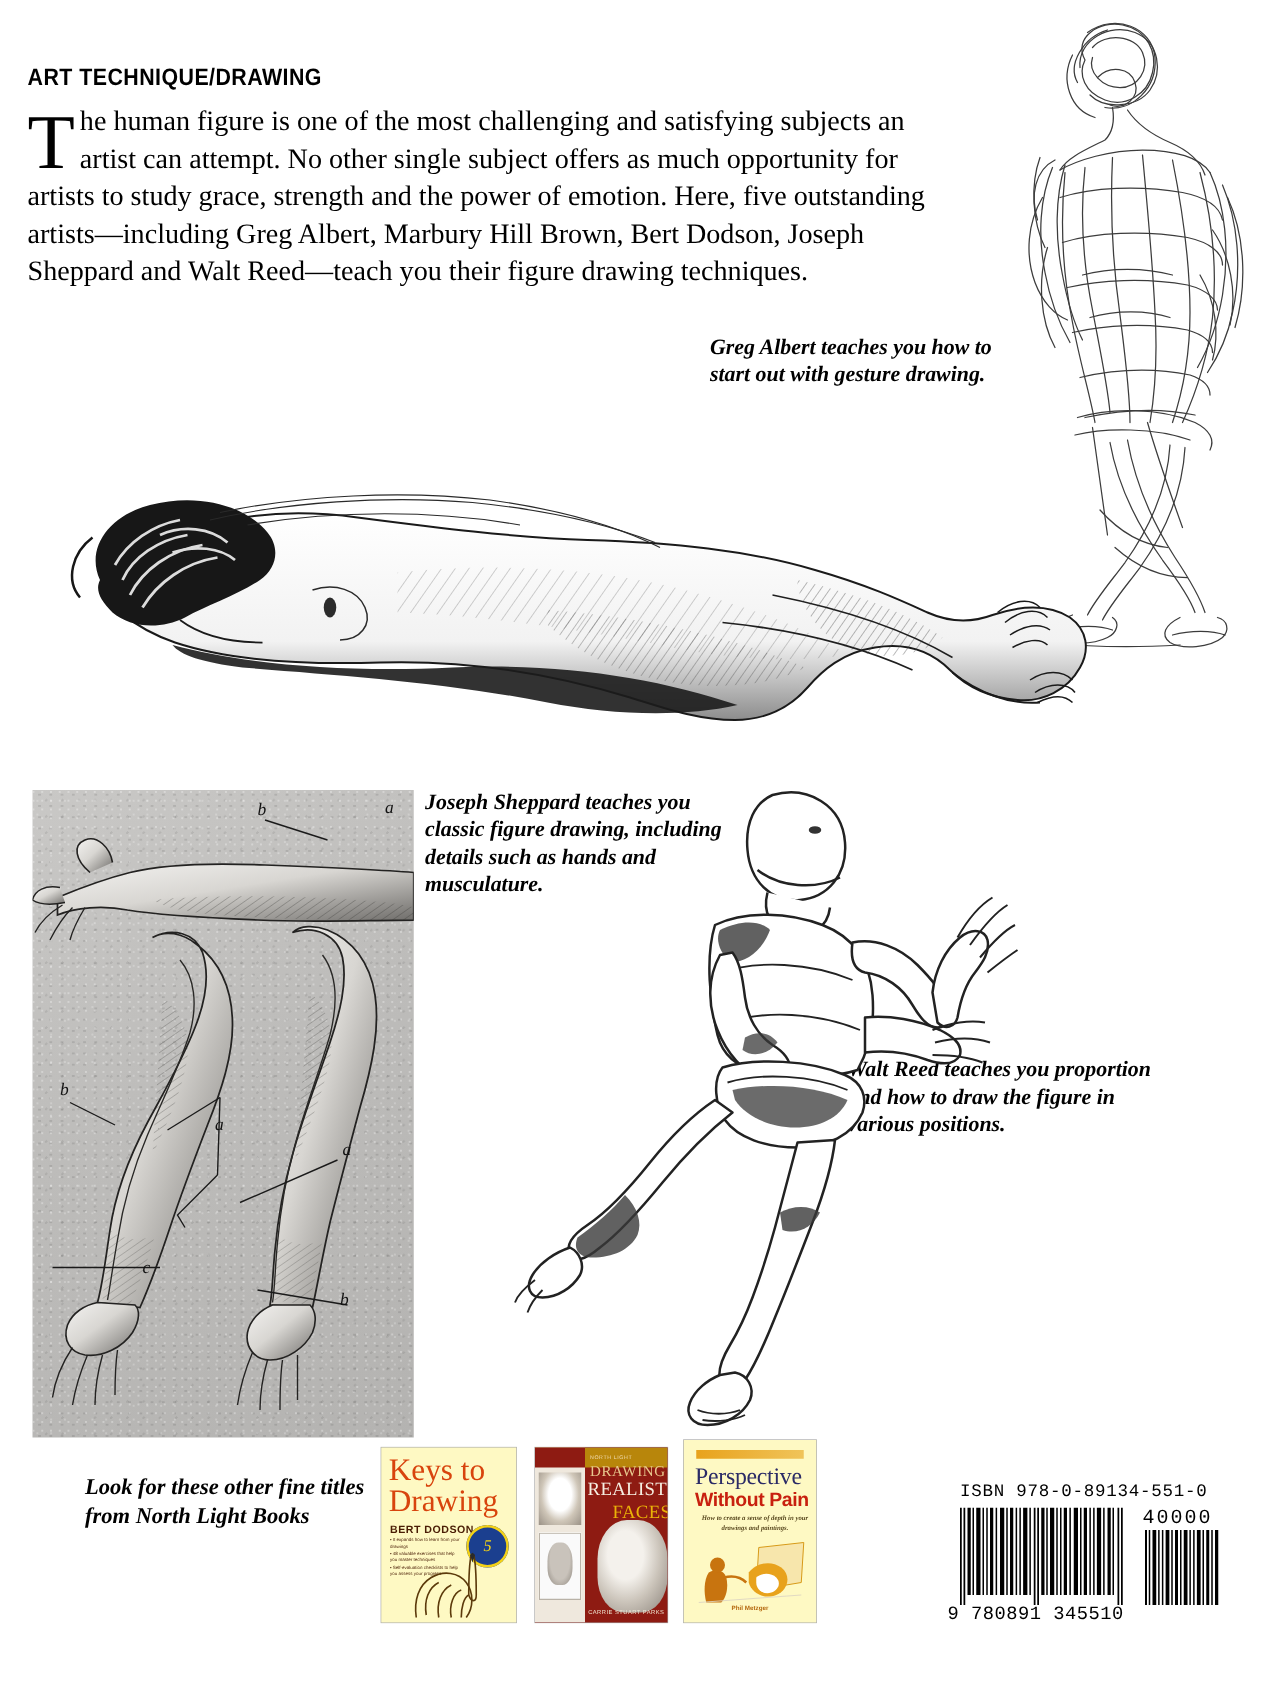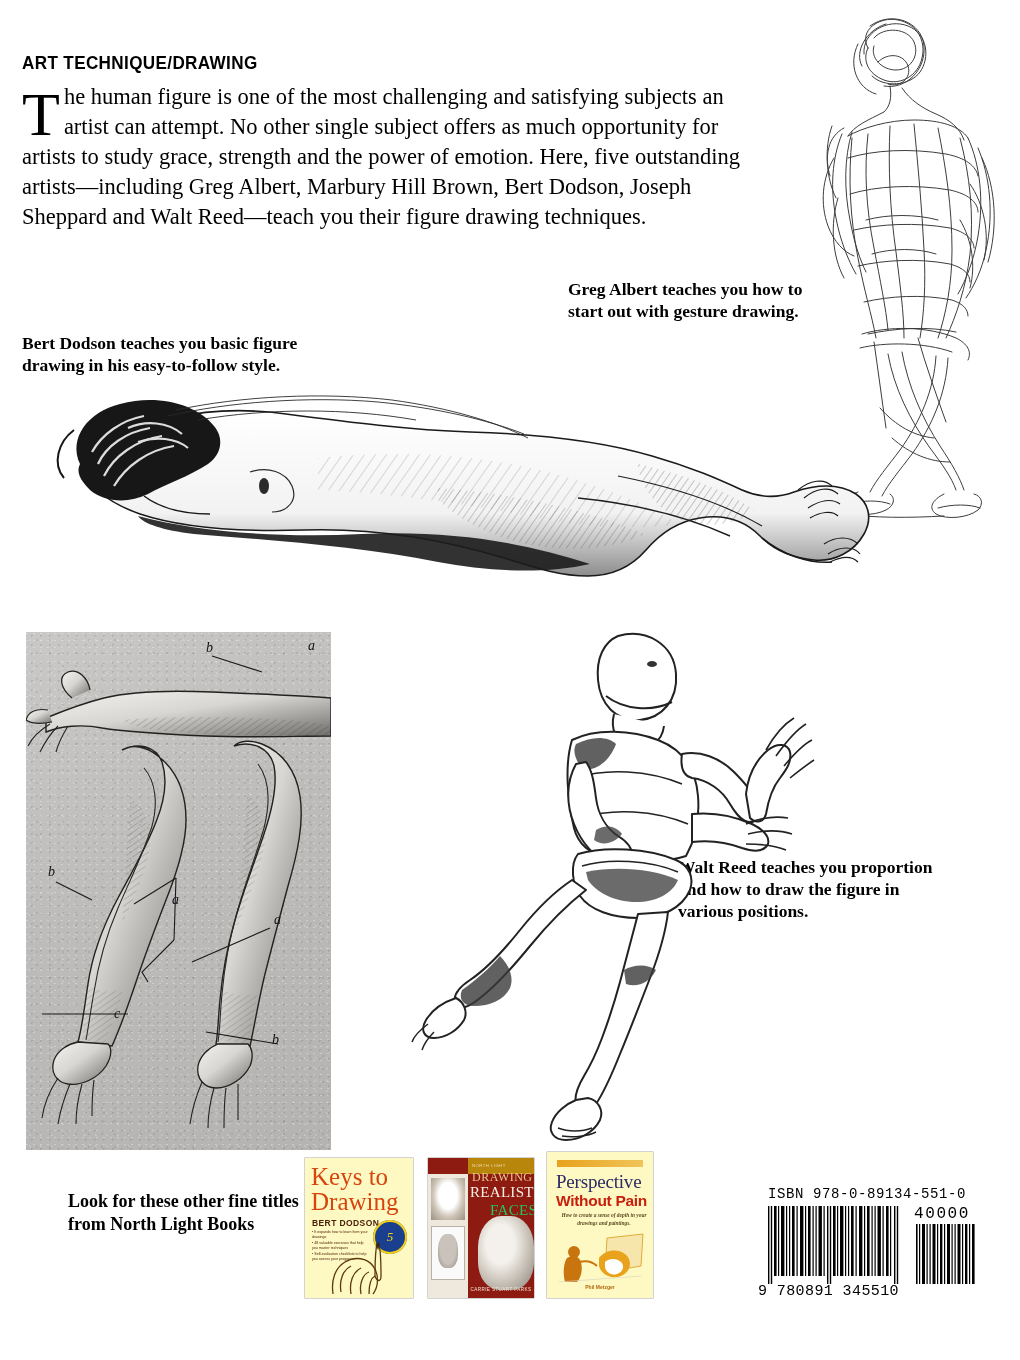--- a/index.html
+++ b/index.html
@@ -26,24 +26,23 @@
   .blurb .dropcap{
     float:left;font-size:62px;line-height:52px;
     padding:4px 4px 0 0;margin-top:2px;
     font-family:"Liberation Serif",serif;
   }
 
   
   .cap{
     position:absolute;
     font-family:"Liberation Serif",serif;
-    font-weight:600;
+    font-style:italic;font-weight:600;
     font-size:17.5px;line-height:22px;
     white-space:pre-line;
-    margin-top:12px;
   }
   #cap-albert{left:568px;top:266px;width:260px;}
   #cap-dodson{left:22px;top:320px;width:300px;}
   #cap-sheppard{left:340px;top:630px;width:260px;}
   #cap-reed{left:678px;top:844px;width:270px;}
   #cap-titles{left:68px;top:1178px;width:250px;font-weight:700;font-size:18px;line-height:23px;}
 
   
   .art{position:absolute;}
   #art-gesture{left:818px;top:8px;width:202px;height:522px;}
@@ -87,21 +86,21 @@
   .cf-port2{position:absolute;left:3px;top:68px;width:34px;height:54px;background:#fafafa;
     box-shadow:0 0 0 1px #b9b2a7 inset;}
   .cf-port2::after{content:"";position:absolute;left:7px;top:8px;width:20px;height:34px;border-radius:44% 44% 40% 40%;
     background:radial-gradient(ellipse at 50% 40%, #c9c3bb 0 55%, #8d867d 100%);}
   .cf-kicker{position:absolute;left:44px;top:5px;color:#f2ddb2;
     font-family:"Liberation Sans",sans-serif;font-size:4.2px;letter-spacing:.5px;}
   .cf-draw{position:absolute;left:44px;top:12px;color:#e8c98e;
     font-family:"Liberation Serif",serif;font-size:12px;letter-spacing:.5px;}
   .cf-t1{position:absolute;left:42px;top:26px;color:#f6efe2;
     font-family:"Liberation Serif",serif;font-size:15px;letter-spacing:.3px;}
-  .cf-t2{position:absolute;left:62px;top:44px;color:#22c55e;
+  .cf-t2{position:absolute;left:62px;top:44px;color:#eab308;
     font-family:"Liberation Serif",serif;font-size:15px;letter-spacing:.3px;}
   .cf-face{position:absolute;left:50px;top:58px;width:56px;height:74px;
     background:radial-gradient(ellipse at 40% 38%, #f4f1ec 0 30%, #cbc4ba 58%, #8a827a 100%);
     border-radius:42% 42% 38% 38%;}
   .cf-author{position:absolute;left:40px;bottom:6px;width:66px;color:#f0e6d2;text-align:center;
     font-family:"Liberation Sans",sans-serif;font-size:4.6px;letter-spacing:.4px;}
 
   .cp-bar{position:absolute;left:10px;top:8px;width:86px;height:7px;
     background:linear-gradient(90deg,#e8a21c,#f0c45a);}
   .cp-t1{position:absolute;left:9px;top:19px;color:#2b2b66;
@@ -196,21 +195,21 @@
 
         <path d="M14 118 C6 140 8 170 18 190"></path>
         <path d="M164 150 C178 180 180 220 170 254"></path>
         <path d="M48 212 C70 206 98 206 120 212"></path>
         <path d="M54 246 C74 240 100 240 118 246"></path>
       </g>
     </svg>
   </div>
 
   <div class="cap" id="cap-albert">Greg Albert teaches you how to start out with gesture drawing.</div>
-  <div class="cap" id="cap-dodson">Bert Dodson teaches you basic figure drawing in his easy-to-follow style.</div>
+  <div class="cap" id="cap-sheppard">Joseph Sheppard teaches you classic figure drawing, including details such as hands and musculature.</div>
   <div class="cap" id="cap-reed">Walt Reed teaches you proportion and how to draw the figure in various positions.</div>
 
   <div class="art" id="art-reclining">
     <svg viewBox="0 0 900 268" preserveAspectRatio="none" aria-hidden="true">
       <defs>
         <linearGradient id="shadeA" x1="0" y1="0" x2="0" y2="1">
           <stop offset="0%" stop-color="#ffffff"></stop>
             <stop offset="62%" stop-color="#f2f2f2"></stop>
           <stop offset="100%" stop-color="#8d8d8d"></stop>
         </linearGradient>

